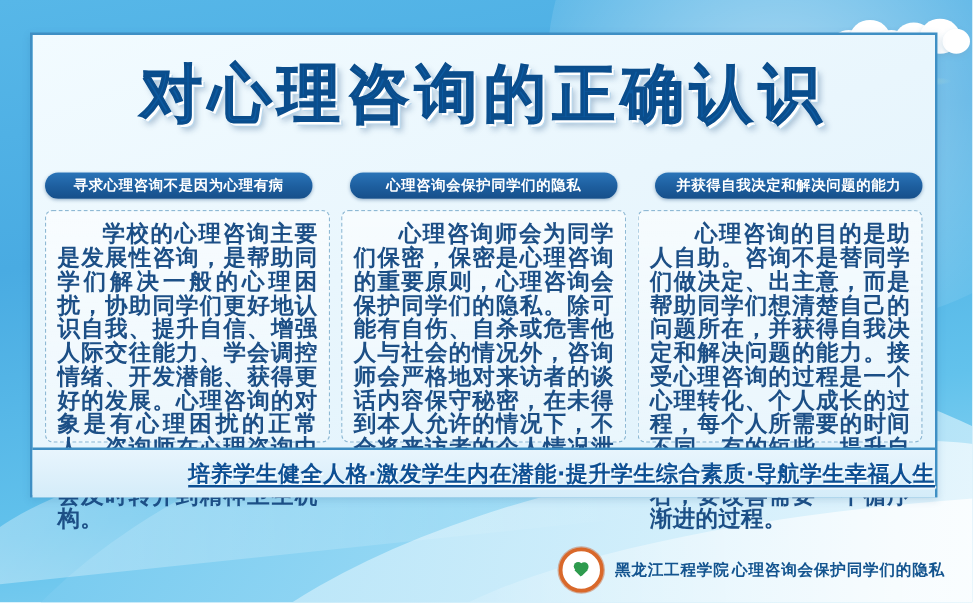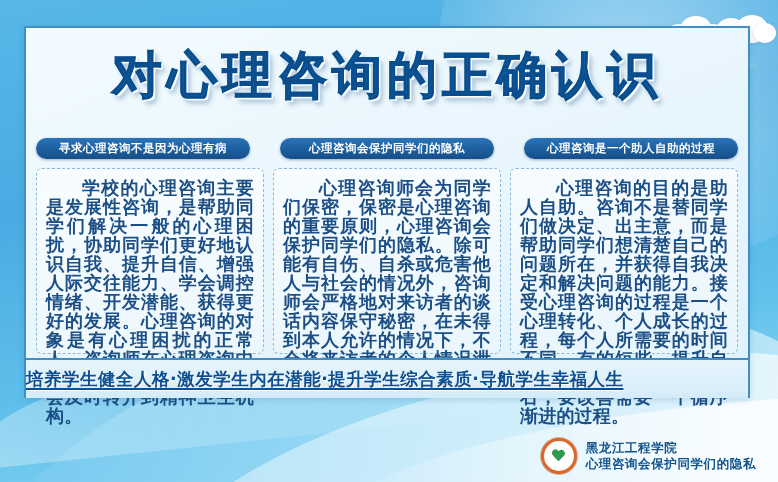--- a/index.html
+++ b/index.html
@@ -197,21 +197,21 @@
 
   
   .slogan-bar {
     position: absolute;
     left: 0;
     top: 330px;
     width: 100%;
     height: 38px;
     display: flex;
     align-items: center;
-    justify-content: flex-start;
+    justify-content: flex-end;
     border-top: 2px solid #3f8fc4;
     background: linear-gradient(180deg, #e8f5fd, #d4ecf9);
   }
   .slogan {
     font-family: "DejaVu Sans", "Liberation Sans", sans-serif;
     font-size: 17.5px;
     font-weight: 900;
     color: #0d4f93;
     letter-spacing: .5px;
     text-decoration: underline;
@@ -254,21 +254,20 @@
     top: 0;
     width: 6.6px;
     height: 10.5px;
     background: #2e9b4e;
     border-radius: 6.6px 6.6px 0 0;
   }
   .emblem .heart:before { left: 6.2px; transform: rotate(-45deg); transform-origin: 0 100%; }
   .emblem .heart:after  { left: 0;     transform: rotate(45deg);  transform-origin: 100% 100%; }
   .org {
     display: flex;
-    flex-direction: column;
     gap: 2px;
   }
   .org-line {
     font-family: "DejaVu Sans", "Liberation Sans", sans-serif;
     font-size: 12.5px;
     font-weight: bold;
     color: #13548f;
     letter-spacing: .6px;
     line-height: 14px;
     white-space: nowrap;
@@ -299,21 +298,21 @@
 
   <div class="panel">
 
     <div class="title-wrap">
       <span class="title">对心理咨询的正确认识</span>
     </div>
 
     <div class="headers">
       <div class="pill">寻求心理咨询不是因为心理有病</div>
       <div class="pill">心理咨询会保护同学们的隐私</div>
-      <div class="pill">心理咨询是一个助人自助的过程</div>
+      <div class="pill">并获得自我决定和解决问题的能力</div>
     </div>
 
     <div class="columns">
       <div class="col">
         <p>学校的心理咨询主要是发展性咨询，是帮助同学们解决一般的心理困扰，协助同学们更好地认识自我、提升自信、增强人际交往能力、学会调控情绪、开发潜能、获得更好的发展。心理咨询的对象是有心理困扰的正常人。咨询师在心理咨询中发现疑似心理疾病患者，会及时转介到精神卫生机构。</p>
       </div>
       <div class="col">
         <p>心理咨询师会为同学们保密，保密是心理咨询的重要原则，心理咨询会保护同学们的隐私。除可能有自伤、自杀或危害他人与社会的情况外，咨询师会严格地对来访者的谈话内容保守秘密，在未得到本人允许的情况下，不会将来访者的个人情况泄露给任何个人或单位。</p>
       </div>
       <div class="col">

